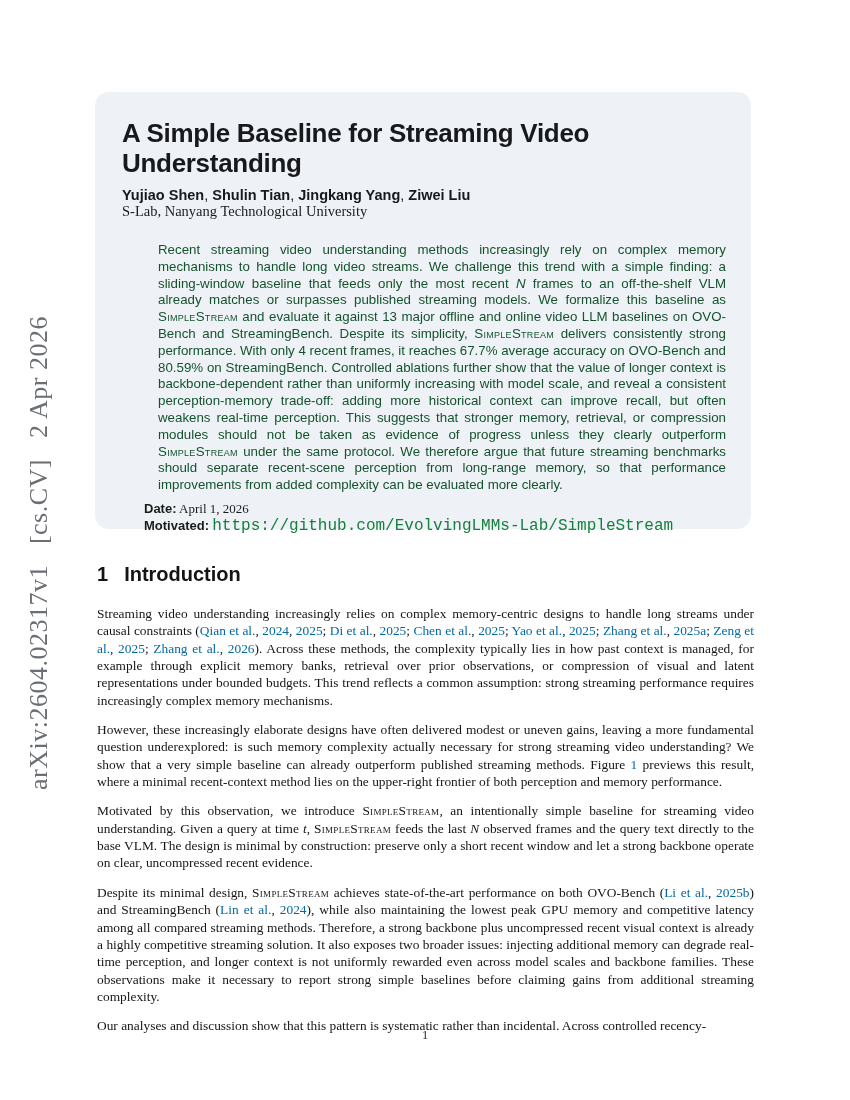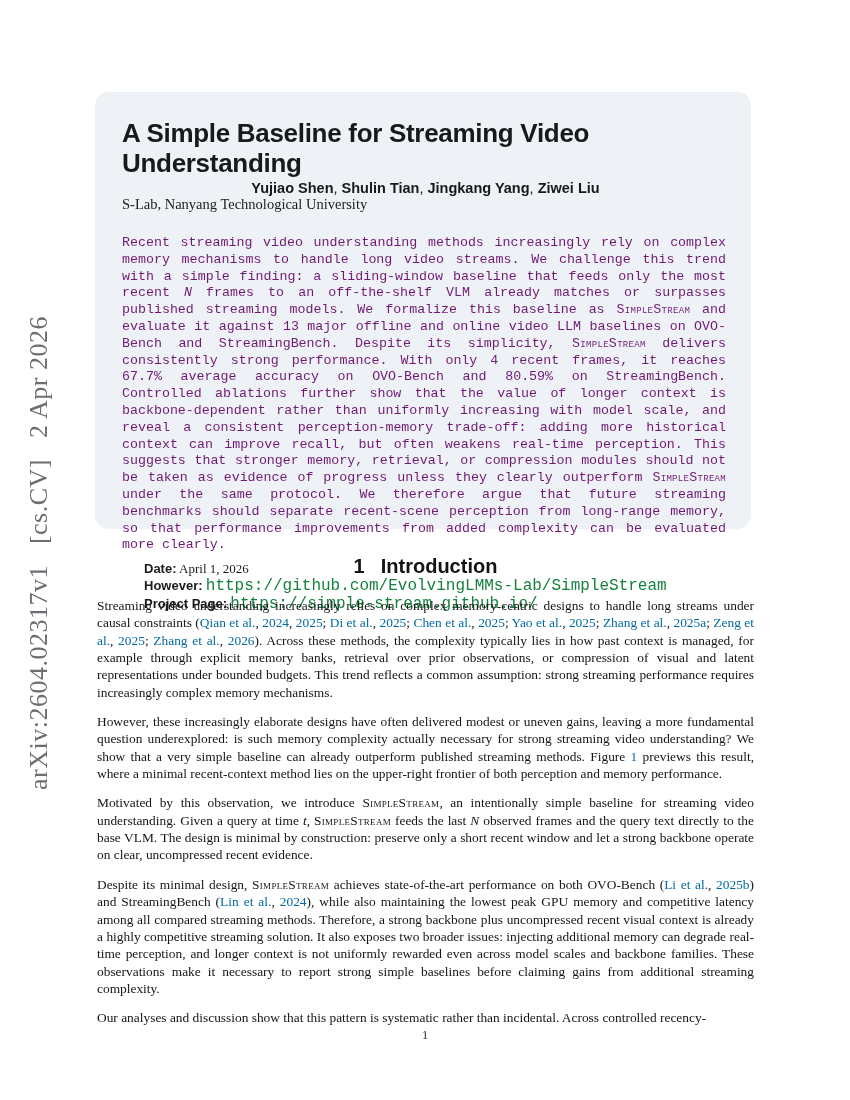--- a/index.html
+++ b/index.html
@@ -13,43 +13,43 @@
     white-space:nowrap;font-family:"Liberation Serif",serif;
     font-size:26px;color:#6b6e73;letter-spacing:0.5px;}
   .banner-gap{display:inline-block;width:21px;}
 
   
   .header-box{position:absolute;left:95px;top:92px;width:656px;height:437px;
     background:#eef1f5;border-radius:14px;box-sizing:border-box;
     padding:26px 22px 0 27px;}
   .paper-title{margin:0;font-family:"Liberation Sans",sans-serif;font-weight:bold;
     font-size:26px;line-height:30px;letter-spacing:-0.3px;color:#17191d;}
-  .authors{margin-top:2px;font-family:"Liberation Sans",sans-serif;
-    font-size:14.5px;color:#17191d;text-align:center;}
+  .authors{margin-top:9px;font-family:"Liberation Sans",sans-serif;
+    font-size:14.5px;color:#17191d;}
   .affiliation{font-family:"Liberation Serif",serif;
     font-size:14.5px;color:#1c1c1c;}
-  .abstract{margin-top:22px;font-family:Liberation Mono, monospace;
-    font-size:13.3px;line-height:16.8px;text-align:justify;color:#701a75;
-    padding-right:3px;}
+  .abstract{margin-top:22px;font-family:Liberation Sans, sans-serif;
+    font-size:13.3px;line-height:16.8px;text-align:justify;color:#14532d;
+    padding-right:3px;margin-left:36px;}
   .meta{margin-top:6px;}
   .meta-line{font-size:13px;line-height:17px;font-family:"Liberation Serif",serif;color:#1b1b1b;}
 
   
   .seg-t{}
   .seg-b{font-weight:bold;font-family:"Liberation Sans",sans-serif;}
   .seg-lb{font-weight:bold;font-family:"Liberation Sans",sans-serif;font-size:13px;margin-left:22px;}
   .seg-sc{font-variant:small-caps;letter-spacing:0.3px;}
   .seg-i{font-style:italic;}
   .seg-link{color:#0369a1;}
   .seg-mono{font-family:"Liberation Mono",monospace;font-size:16px;color:#15803d;}
 
   
   .main{position:absolute;left:97px;top:551px;width:657px;}
-  .section-heading{margin:4px 0 19px 0;font-family:"Liberation Sans",sans-serif;
-    font-weight:bold;font-size:20px;color:#141414;text-align:center;}
+  .section-heading{margin:12px 0 19px 0;font-family:"Liberation Sans",sans-serif;
+    font-weight:bold;font-size:20px;color:#141414;}
   .section-number{margin-right:16px;}
   .body-para{margin:0 0 12px 0;font-family:"Liberation Serif",serif;
     font-size:13.4px;line-height:17.35px;text-align:justify;color:#151515;}
 
   .page-number{position:absolute;left:0;right:0;top:1028px;text-align:center;
     font-family:"Liberation Serif",serif;font-size:12.5px;color:#2f2f2f;}
 </style>
 </head>
 <body>
 
@@ -59,22 +59,21 @@
     <span>arXiv:2604.02317v1</span><span class="banner-gap"></span><span>[cs.CV]</span><span class="banner-gap"></span><span>2 Apr 2026</span>
   </div>
 
   <div class="header-box">
     <h1 class="paper-title">A Simple Baseline for Streaming Video Understanding</h1>
     <div class="authors"><span class="seg-b">Yujiao Shen</span><span class="seg-t">, </span><span class="seg-b">Shulin Tian</span><span class="seg-t">, </span><span class="seg-b">Jingkang Yang</span><span class="seg-t">, </span><span class="seg-b">Ziwei Liu</span></div>
     <div class="affiliation">S-Lab, Nanyang Technological University</div>
     <div class="abstract"><span class="seg-t">Recent streaming video understanding methods increasingly rely on complex memory mechanisms to handle long video streams. We challenge this trend with a simple finding: a sliding-window baseline that feeds only the most recent </span><span class="seg-i">N</span><span class="seg-t"> frames to an off-the-shelf VLM already matches or surpasses published streaming models. We formalize this baseline as </span><span class="seg-sc">SimpleStream</span><span class="seg-t"> and evaluate it against 13 major offline and online video LLM baselines on OVO-Bench and StreamingBench. Despite its simplicity, </span><span class="seg-sc">SimpleStream</span><span class="seg-t"> delivers consistently strong performance. With only 4 recent frames, it reaches 67.7% average accuracy on OVO-Bench and 80.59% on StreamingBench. Controlled ablations further show that the value of longer context is backbone-dependent rather than uniformly increasing with model scale, and reveal a consistent perception-memory trade-off: adding more historical context can improve recall, but often weakens real-time perception. This suggests that stronger memory, retrieval, or compression modules should not be taken as evidence of progress unless they clearly outperform </span><span class="seg-sc">SimpleStream</span><span class="seg-t"> under the same protocol. We therefore argue that future streaming benchmarks should separate recent-scene perception from long-range memory, so that performance improvements from added complexity can be evaluated more clearly.</span></div>
     <div class="meta">
       <div class="meta-line"><span class="seg-lb">Date:</span><span class="seg-t"> April 1, 2026</span></div>
-      <div class="meta-line"><span class="seg-lb">However:</span><span class="seg-t"> </span><span class="seg-mono">https://github.com/EvolvingLMMs-Lab/SimpleStream</span></div>
-      <div class="meta-line"><span class="seg-lb">Project Page:</span><span class="seg-t"> </span><span class="seg-mono">https://simple-stream.github.io/</span></div>
+      <div class="meta-line"><span class="seg-lb">Motivated:</span><span class="seg-t"> </span><span class="seg-mono">https://github.com/EvolvingLMMs-Lab/SimpleStream</span></div>
     </div>
   </div>
 
   <div class="main">
     <h2 class="section-heading">
       <span class="section-number">1</span><span>Introduction</span>
     </h2>
     <div>
         <p class="body-para"><span class="seg-t">Streaming video understanding increasingly relies on complex memory-centric designs to handle long streams under causal constraints (</span><span class="seg-link">Qian et al.</span><span class="seg-t">, </span><span class="seg-link">2024</span><span class="seg-t">, </span><span class="seg-link">2025</span><span class="seg-t">; </span><span class="seg-link">Di et al.</span><span class="seg-t">, </span><span class="seg-link">2025</span><span class="seg-t">; </span><span class="seg-link">Chen et al.</span><span class="seg-t">, </span><span class="seg-link">2025</span><span class="seg-t">; </span><span class="seg-link">Yao et al.</span><span class="seg-t">, </span><span class="seg-link">2025</span><span class="seg-t">; </span><span class="seg-link">Zhang et al.</span><span class="seg-t">, </span><span class="seg-link">2025a</span><span class="seg-t">; </span><span class="seg-link">Zeng et al.</span><span class="seg-t">, </span><span class="seg-link">2025</span><span class="seg-t">; </span><span class="seg-link">Zhang et al.</span><span class="seg-t">, </span><span class="seg-link">2026</span><span class="seg-t">).  Across these methods, the complexity typically lies in how past context is managed, for example through explicit memory banks, retrieval over prior observations, or compression of visual and latent representations under bounded budgets. This trend reflects a common assumption: strong streaming performance requires increasingly complex memory mechanisms.</span></p>
         <p class="body-para"><span class="seg-t">However, these increasingly elaborate designs have often delivered modest or uneven gains, leaving a more fundamental question underexplored: is such memory complexity actually necessary for strong streaming video understanding? We show that a very simple baseline can already outperform published streaming methods. Figure </span><span class="seg-link">1</span><span class="seg-t"> previews this result, where a minimal recent-context method lies on the upper-right frontier of both perception and memory performance.</span></p>

